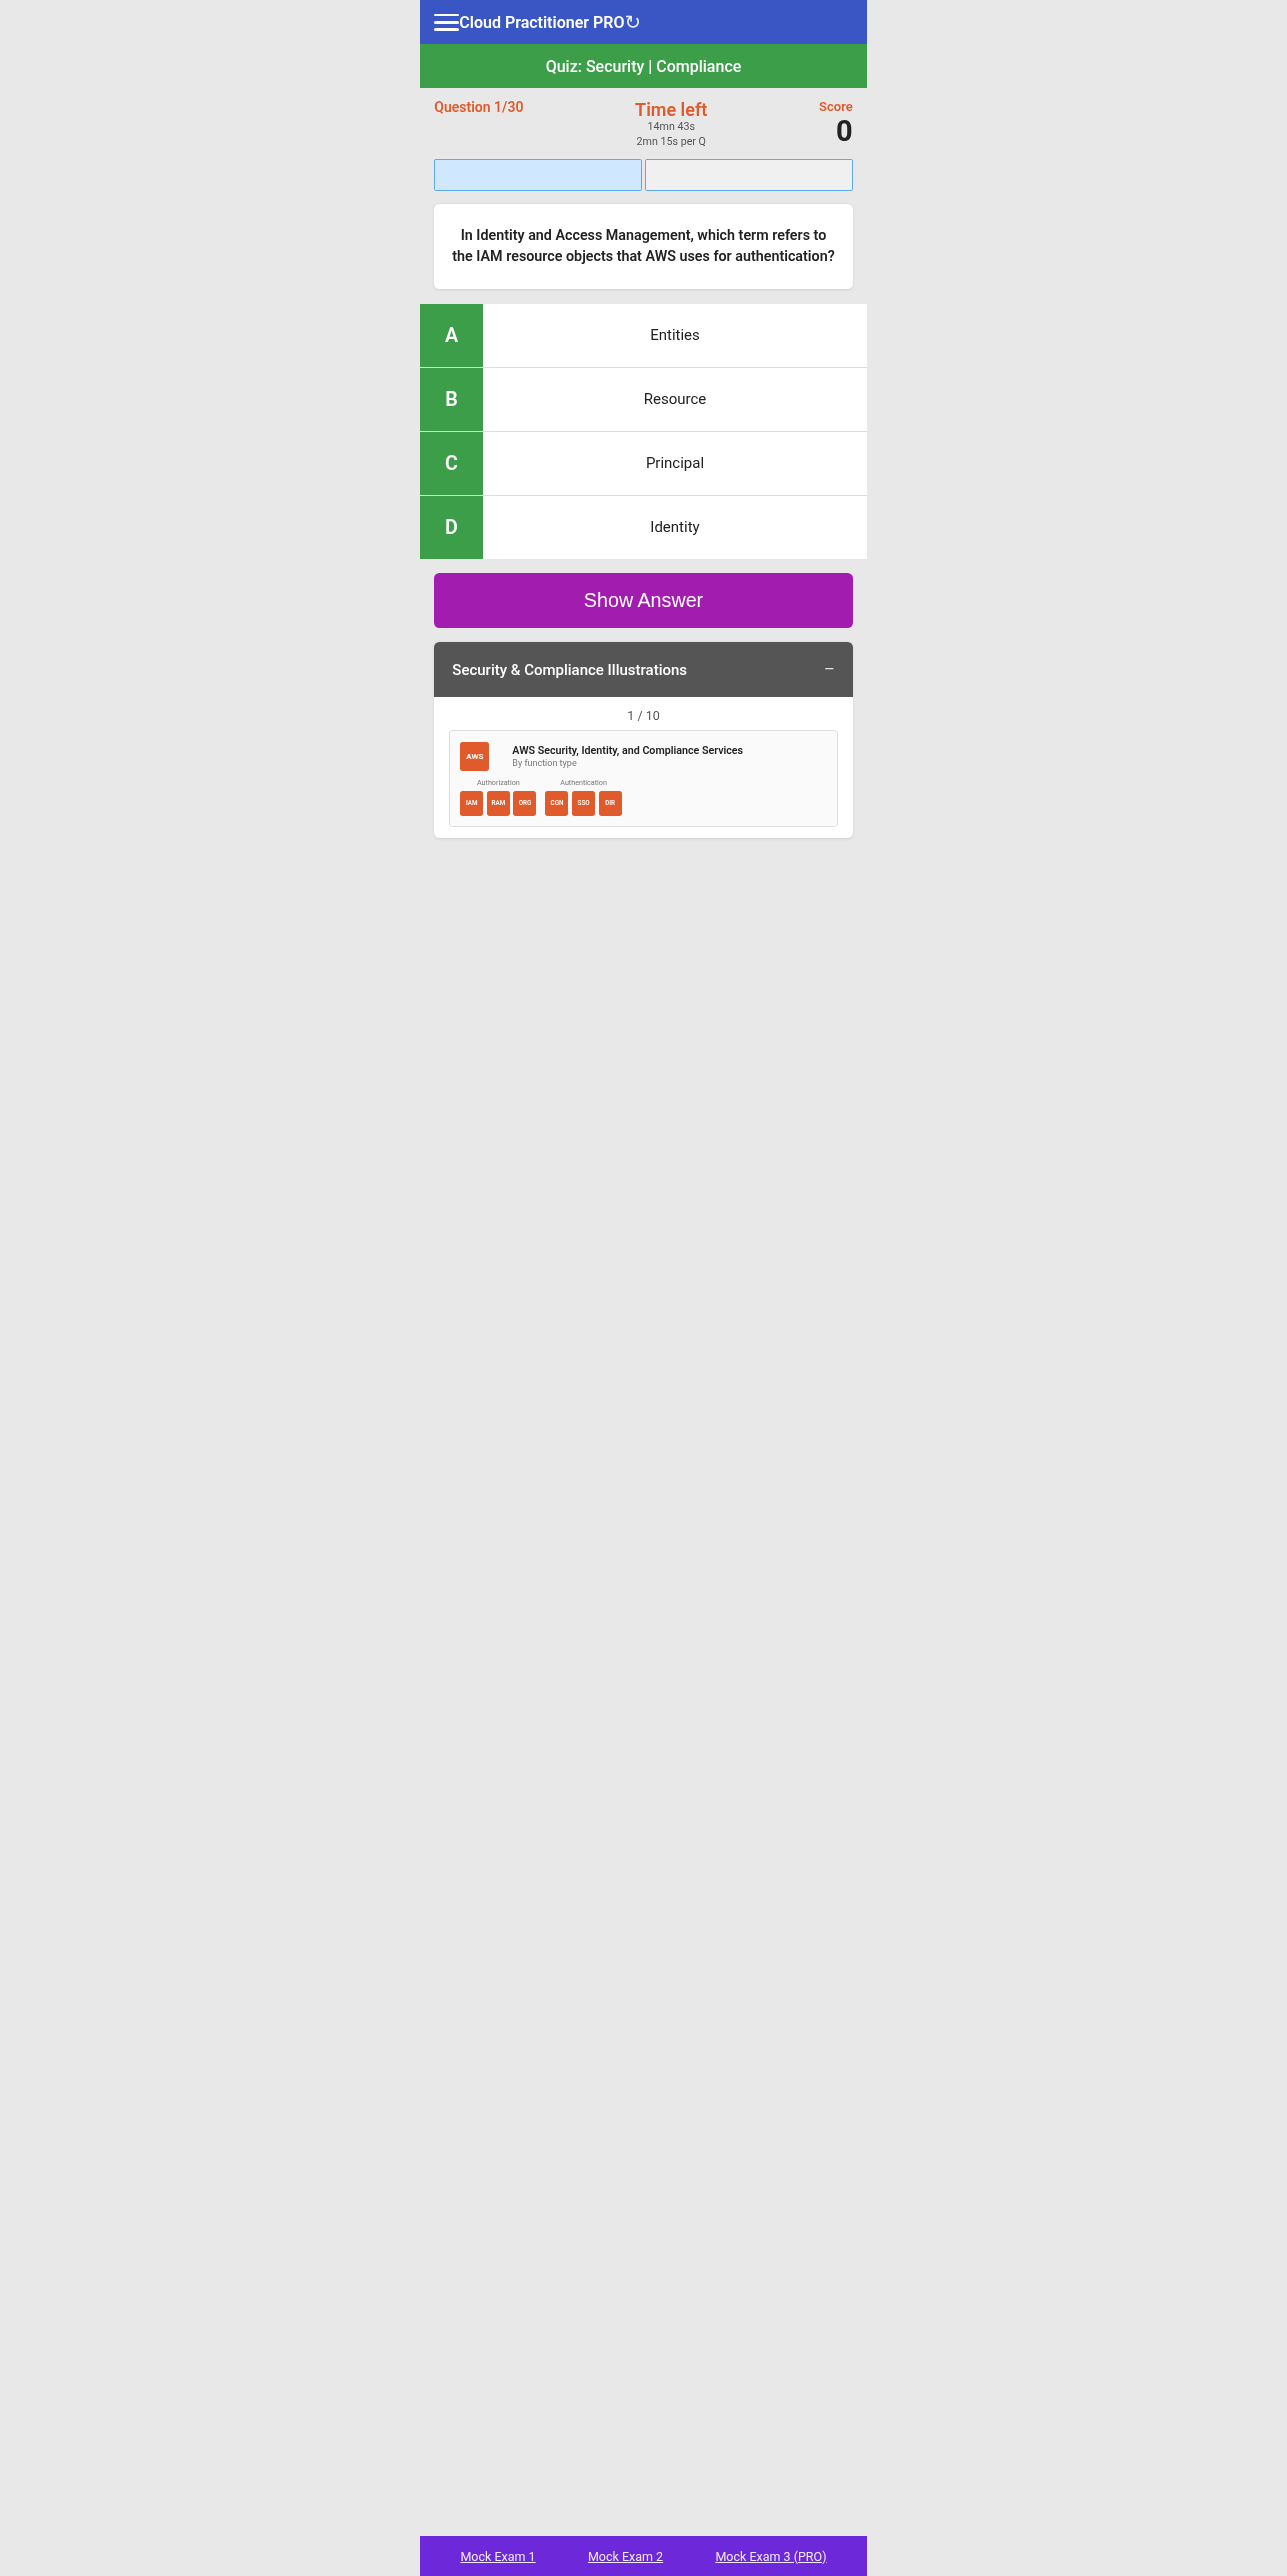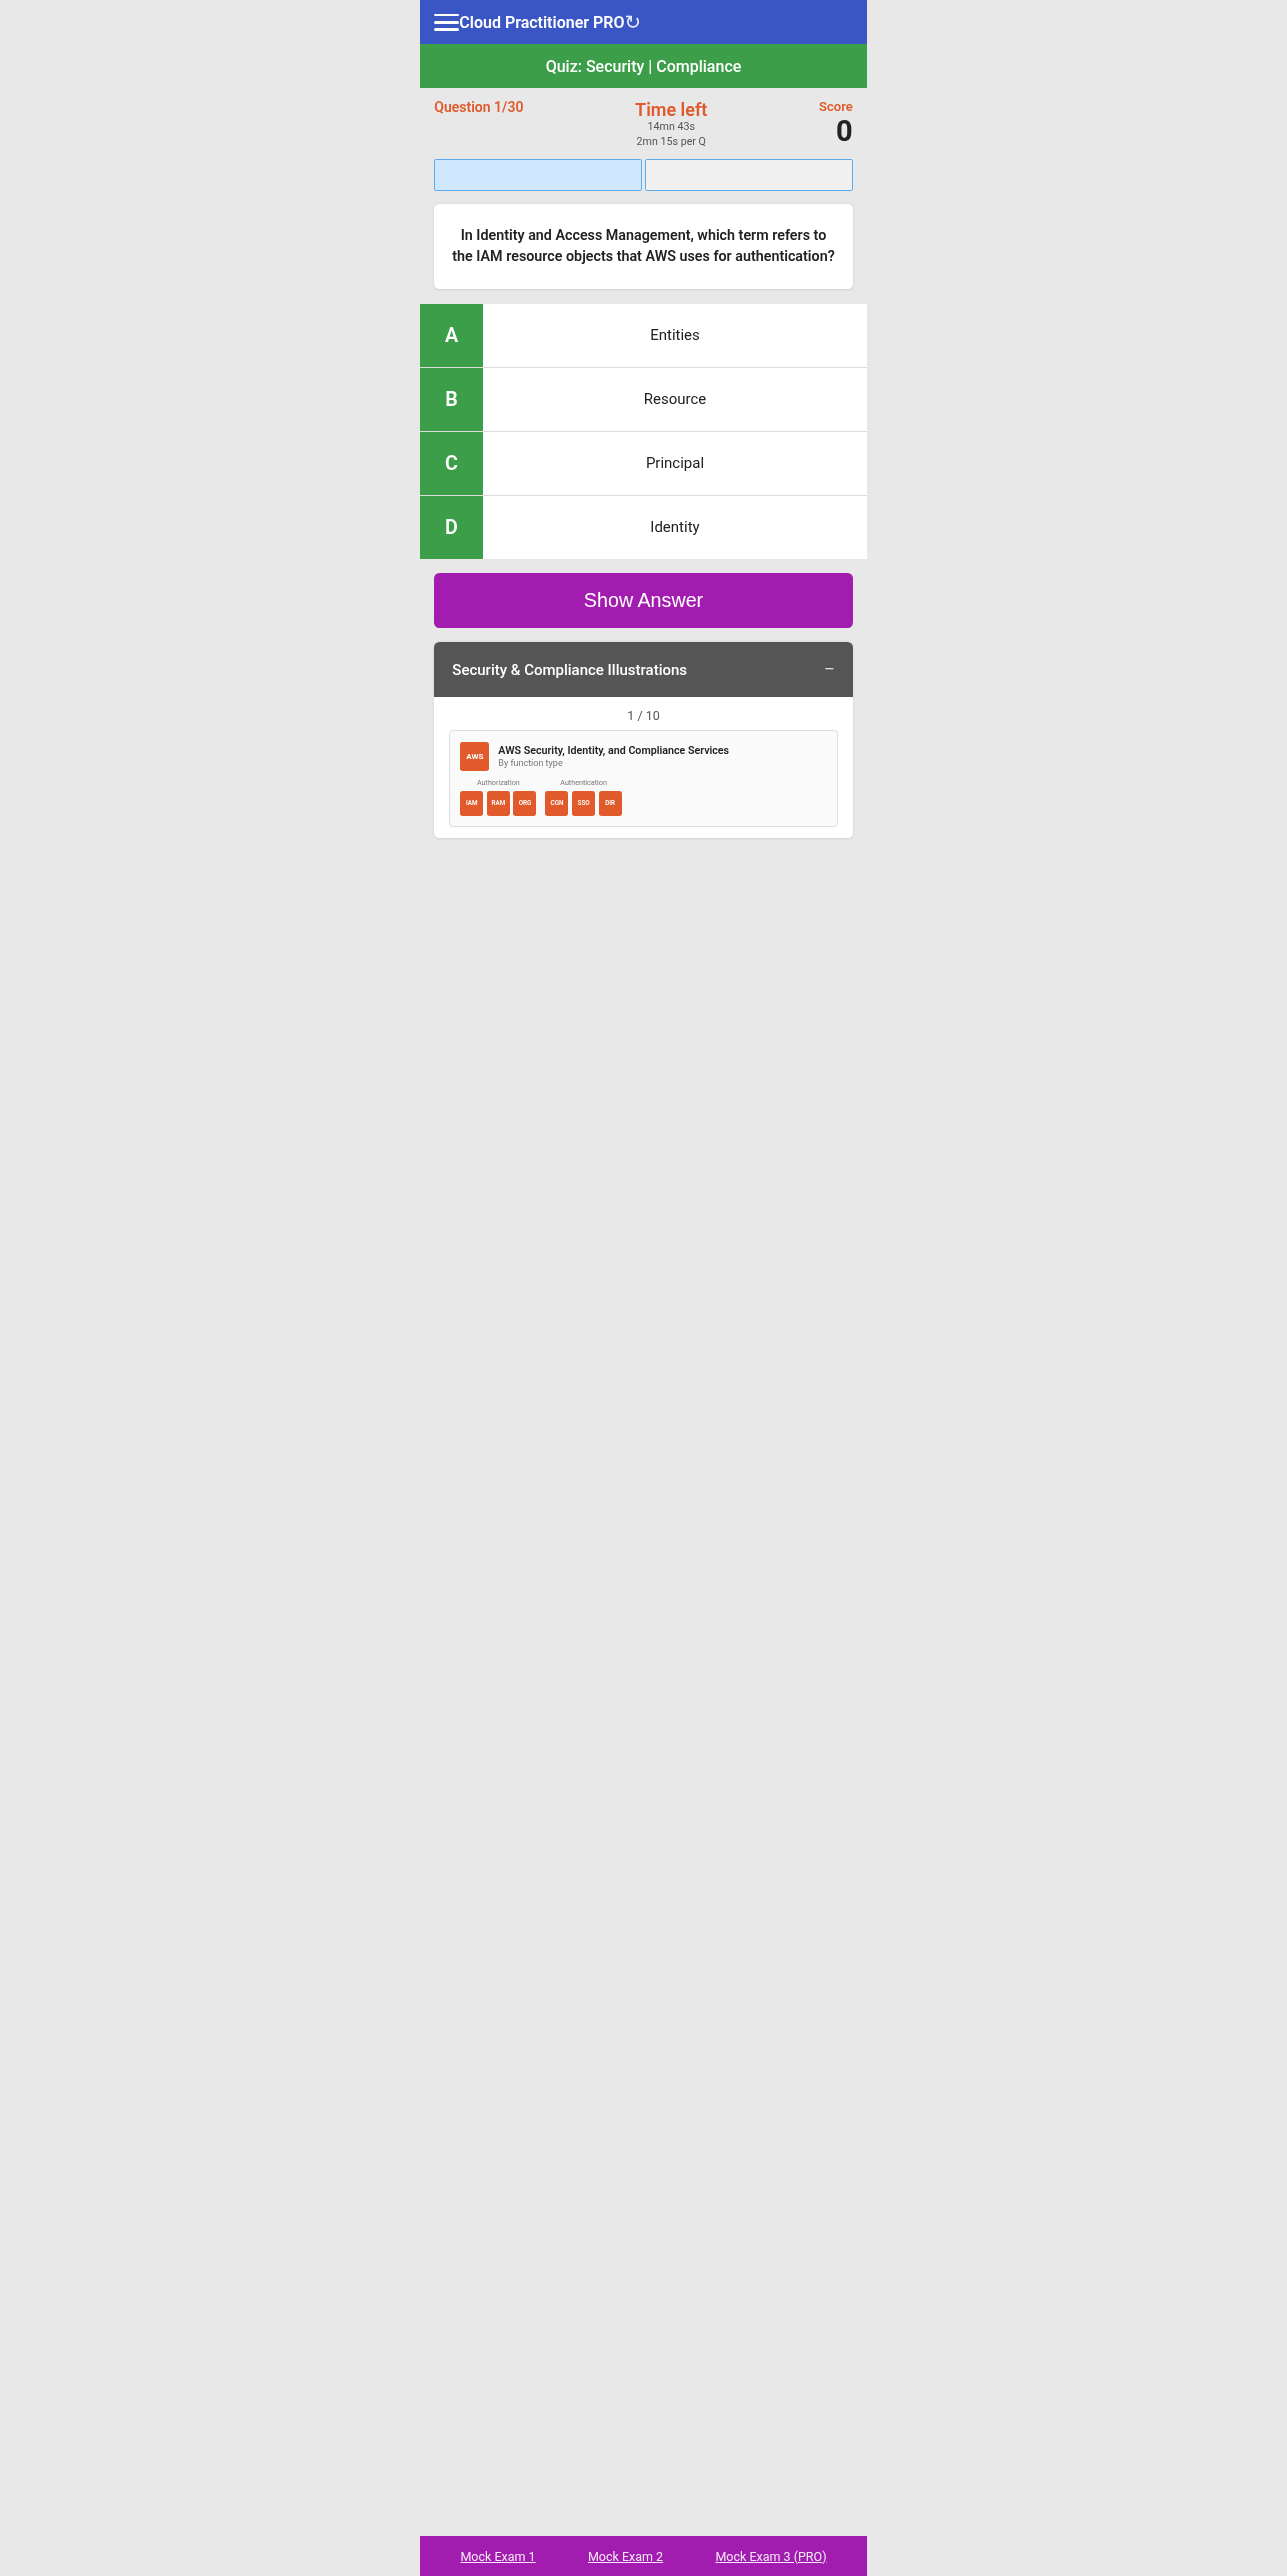--- a/index.html
+++ b/index.html
@@ -256,21 +256,21 @@
     .illustration-preview {
       border: 0.9px solid #ddd;
       border-radius: 3.6px;
       padding: 10.7px;
       background-color: #fafafa;
     }
 
     .illustration-preview-title {
       display: flex;
       align-items: center;
-      gap: 9px;
+      gap: 23px;
       margin-bottom: 7.2px;
     }
 
     .aws-icon-box {
       width: 29px;
       height: 29px;
       background-color: #e05a2b;
       border-radius: 2.7px;
       display: flex;
       align-items: center;
@@ -332,21 +332,21 @@
 
     .service-icon span {
       color: white;
       font-size: 6.3px;
       font-weight: 600;
       text-align: center;
     }
 
     
     .bottom-nav {
-      background-color: #a21caf;
+      background-color: #6d28d9;
       padding: 12.5px 14.3px;
       display: flex;
       justify-content: space-around;
       align-items: center;
       margin-top: auto;
       position: sticky;
       bottom: 0;
     }
 
     .bottom-nav-item {

